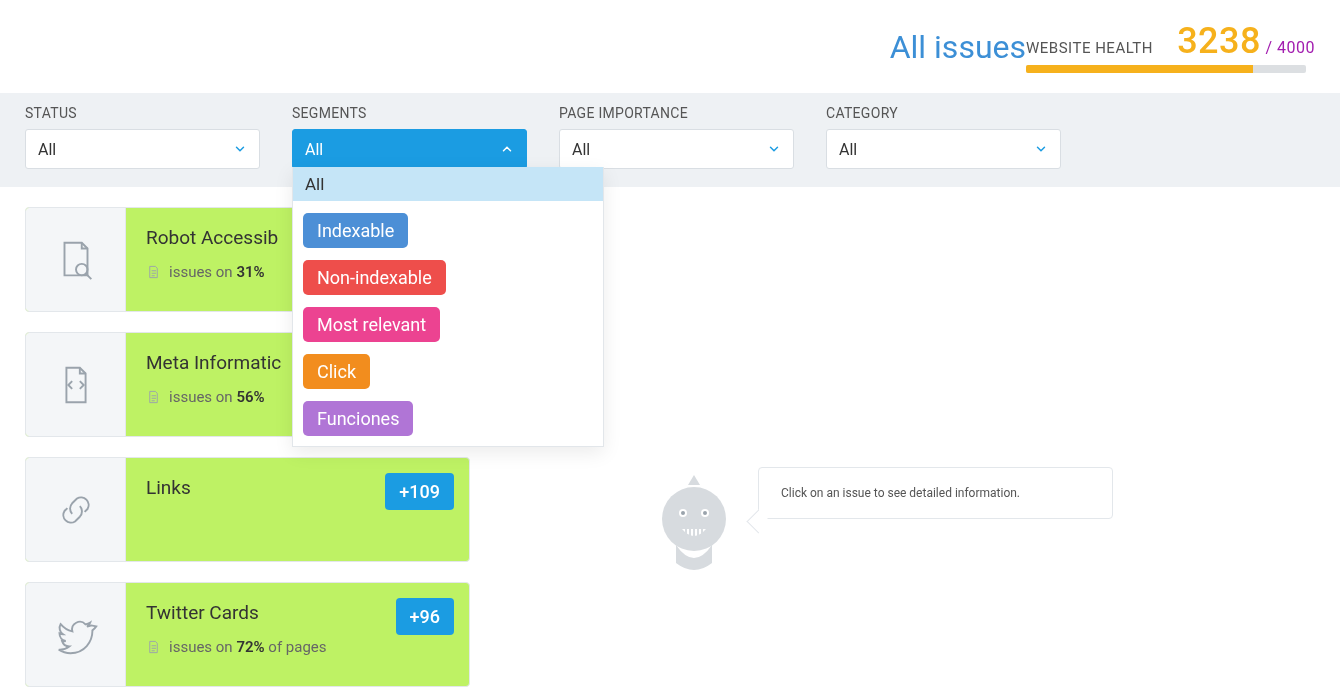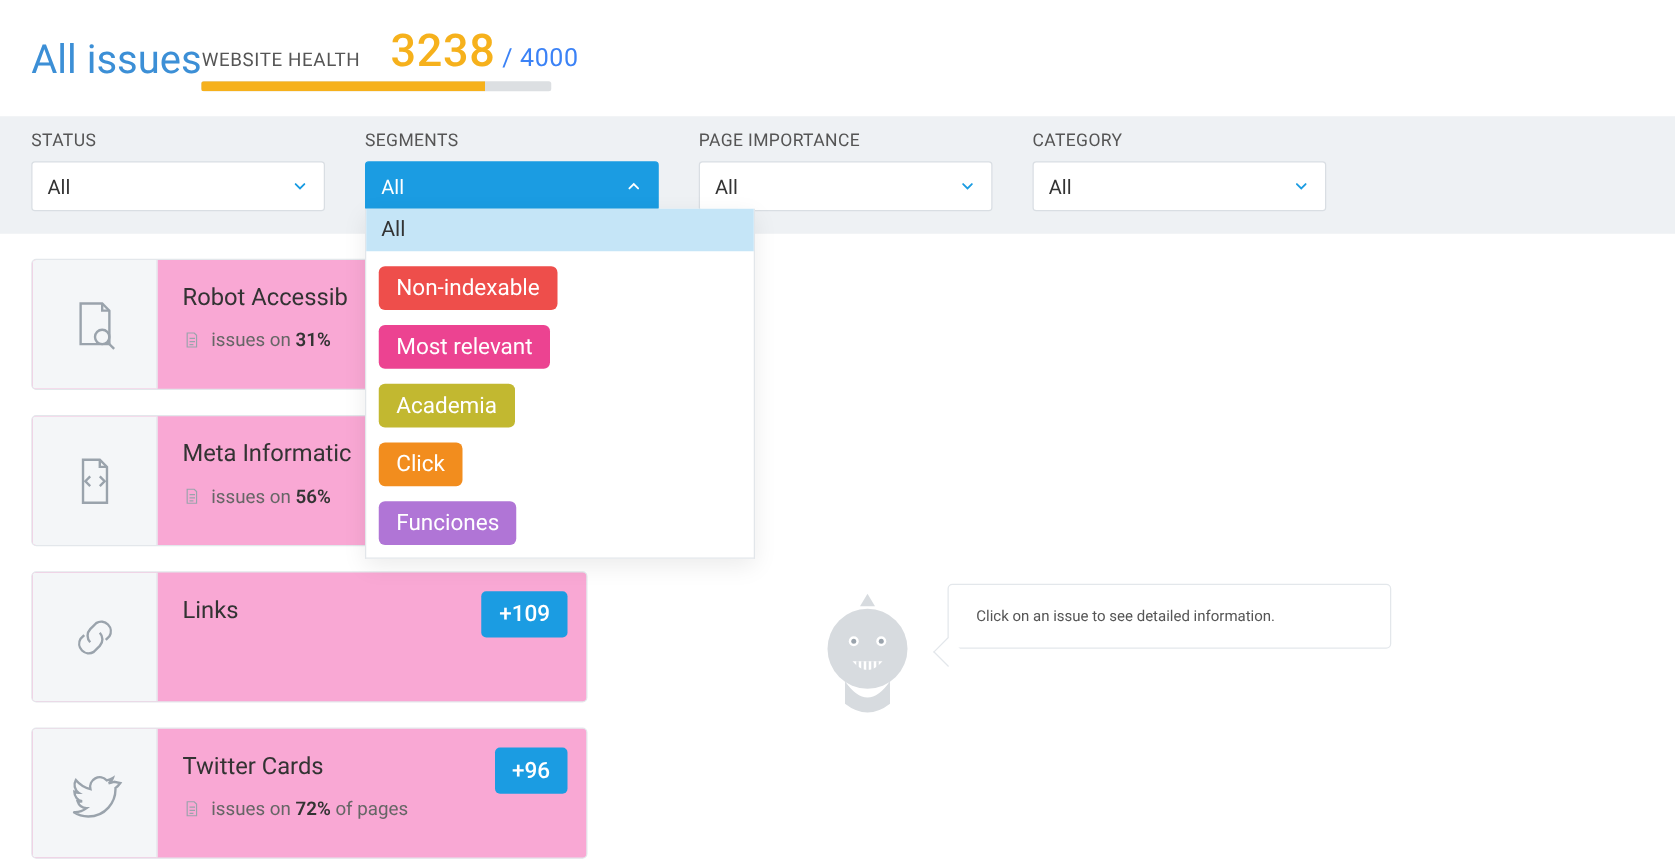--- a/index.html
+++ b/index.html
@@ -10,21 +10,21 @@
     height: 694px;
     overflow: hidden;
     position: relative;
     color: #333;
   }
 
   
   .header {
     display: flex;
     align-items: center;
-    justify-content: flex-start;
+    justify-content: flex-end;
     padding: 20px 25px;
   }
   .page-title {
     font-size: 32px;
     font-weight: 400;
     color: #3c8fd6;
   }
   .health {
     text-align: right;
   }
@@ -33,22 +33,22 @@
     color: #555;
     letter-spacing: 0.5px;
   }
   .health-score {
     font-size: 36px;
     color: #f6b11c;
     font-weight: 500;
     margin-left: 20px;
   }
   .health-max {
-    font-size: 20px;
-    color: #3b82f6;
+    font-size: 16px;
+    color: #a21caf;
   }
   .health-bar {
     width: 280px;
     height: 8px;
     background: #dcdfe2;
     margin-top: 3px;
     border-radius: 2px;
     overflow: hidden;
     position: relative;
   }
@@ -140,21 +140,21 @@
     display: flex;
     padding: 20px 0 0 25px;
   }
   .issue-list {
     width: 445px;
   }
   .issue-card {
     display: flex;
     border: 1px solid #e3e7eb;
     border-radius: 4px;
-    background: #f9a8d4;
+    background: #bef264;
     margin-bottom: 20px;
     height: 105px;
     overflow: hidden;
   }
   .issue-icon {
     width: 100px;
     background: #f4f6f8;
     border-right: 1px solid #e3e7eb;
     display: flex;
     align-items: center;
@@ -269,23 +269,23 @@
       <span>All</span>
       <span class="chev">
         <svg viewBox="0 0 24 24" width="14" height="14">
             <path d="M6 15l6-6 6 6" stroke="#fff" stroke-width="2.5" fill="none" stroke-linecap="round"></path>
           </svg>
       </span>
     </div>
 
     <div class="dropdown">
       <div class="dd-all">All</div>
+      <div><span class="dd-tag tag-indexable">Indexable</span></div>
       <div><span class="dd-tag tag-nonindex">Non-indexable</span></div>
       <div><span class="dd-tag tag-mostrel">Most relevant</span></div>
-      <div><span class="dd-tag tag-academia">Academia</span></div>
       <div><span class="dd-tag tag-blog">Click</span></div>
       <div><span class="dd-tag tag-func">Funciones</span></div>
     </div>
   </div>
 
   <div class="filter">
     <div class="filter-label">PAGE IMPORTANCE</div>
     <div class="filter-select">
       <span>All</span>
       <span class="chev">

